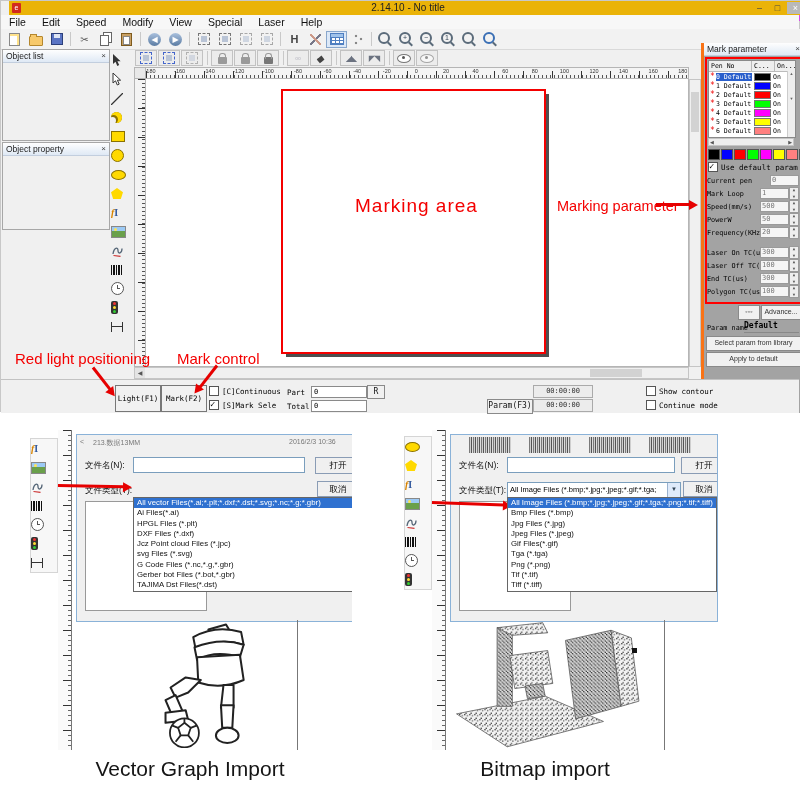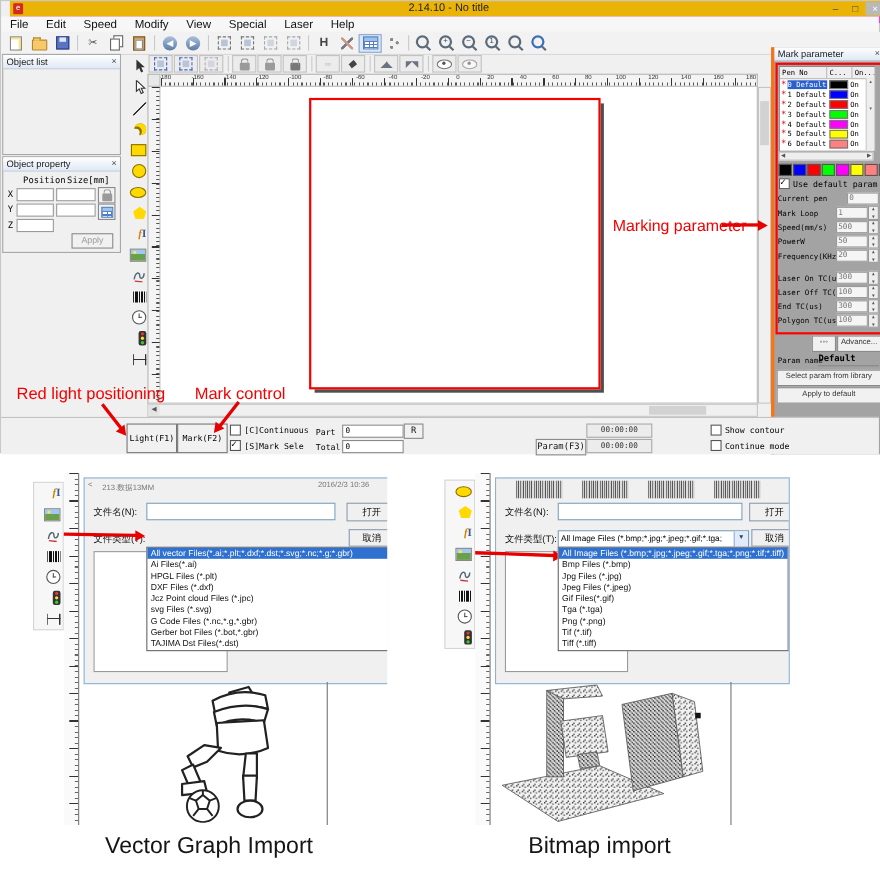--- a/index.html
+++ b/index.html
@@ -74,21 +74,21 @@
   .ol-col{flex:1;border:1px solid;border-color:#fff #8a8a8a #8a8a8a #fff;font-size:8.5px;line-height:11px;padding-left:3px;font-weight:bold}
   .ol-body{background:#fff;border:1px solid #8a8a8a;border-top:none;height:60px}
   .op-lbl{position:absolute;font-size:8px}
   .op-in{position:absolute;height:10px;background:#fff;border:1px solid #9a9a9a}
   .sqbtn{position:absolute;width:14px;height:13px;background:#f1f1f1;border:1px solid #8a8a8a;display:flex;align-items:center;justify-content:center}
   .btn{background:#f1f1f1;border:1px solid #8a8a8a;font-size:8px;text-align:center;color:#111}
   .btn.disabled{color:#9a9a9a}
 
   
   #toolcol{position:absolute;left:110px;top:50px;width:23px}
-  .tc-btn{width:22px;height:19px;display:flex;align-items:center;justify-content:flex-end}
+  .tc-btn{width:22px;height:19px;display:flex;align-items:center;justify-content:flex-start}
   #edittb{position:absolute;left:134px;top:48px;height:18px;display:flex;align-items:center}
   .etb-btn{width:22px;height:16px;border:1px solid #c2c2c2;background:#ececec;margin-right:1px;display:flex;align-items:center;justify-content:center;box-sizing:border-box}
 
   
   #corner{position:absolute;left:133px;top:66px;width:12px;height:12px;background:#e8e8e8;border:1px solid #b5b5b5;box-sizing:border-box}
   #hruler{position:absolute;left:145px;top:66px;width:543px;height:12px;background:#f4f4f4;border:1px solid #b5b5b5;border-left:none;box-sizing:border-box;overflow:hidden}
   #hruler .minor{position:absolute;left:0;bottom:0;width:100%;height:3px;background:repeating-linear-gradient(90deg,#555 0 1px,transparent 1px 4px)}
   #hruler .major{position:absolute;left:0;bottom:0;width:100%;height:7px;background:repeating-linear-gradient(90deg,#333 0 1px,transparent 1px 29px)}
   .hr-num{position:absolute;top:0;font-size:5.5px;color:#333;transform:translateX(-50%)}
   #vruler{position:absolute;left:133px;top:78px;width:12px;height:288px;background:#f4f4f4;border:1px solid #b5b5b5;border-top:none;box-sizing:border-box}
@@ -317,39 +317,20 @@
         <span>Object list</span>
         <span class="panel-x">×</span>
       </div>
   </div>
 
   <div class="panel" style="left:1px;top:141px;width:106px;height:86px">
     <div class="panel-title">
         <span>Object property</span>
         <span class="panel-x">×</span>
       </div>
-    <div style="position:relative;height:70px">
-      <span class="op-lbl mono" style="left:18px;top:3px;position:absolute">Position</span>
-      <span class="op-lbl mono" style="left:58px;top:3px;position:absolute">Size[mm]</span>
-      <span class="op-lbl mono" style="left:4px;top:16px;position:absolute">X</span>
-      <span class="op-lbl mono" style="left:4px;top:30px;position:absolute">Y</span>
-      <span class="op-lbl mono" style="left:4px;top:44px;position:absolute">Z</span>
-      <div class="op-in" style="left:12px;top:15px;width:32px"></div>
-      <div class="op-in" style="left:48px;top:15px;width:34px"></div>
-      <div class="op-in" style="left:12px;top:29px;width:32px"></div>
-      <div class="op-in" style="left:48px;top:29px;width:34px"></div>
-      <div class="op-in" style="left:12px;top:43px;width:32px"></div>
-      <div class="sqbtn" style="left:86px;top:14px">
-          <span class="lockico"></span>
-        </div>
-      <div class="sqbtn" style="left:86px;top:29px">
-          <span class="grid" style="width:9px;height:8px"></span>
-        </div>
-      <div class="btn disabled" style="position:absolute;left:62px;top:56px;width:36px;height:12px;line-height:11px">Apply</div>
-    </div>
   </div>
 
   <div id="toolcol">
       <span class="tc-btn">
         <span class="tbi">
           <svg width="11" height="13" viewBox="0 0 11 13">
             <path d="M2 0 L2 10 L4.5 7.8 L6.3 12 L8.2 11.1 L6.4 7.2 L9.6 7.2 Z" fill="#333"></path>
           </svg>
         </span>
       </span>
@@ -533,20 +514,21 @@
   <div id="canvas"></div>
   <div id="vscroll">
     <div class="scr-thumb" style="left:1px;top:12px;width:8px;height:40px"></div>
   </div>
   <div id="hscroll">
     <div class="scr-arrow" style="left:0;top:0">◀</div>
     <div class="scr-thumb" style="left:455px;top:1px;width:52px;height:8px"></div>
   </div>
 
   <div id="markrect"></div>
+  <div class="note" id="note-area" style="left:354px;top:194px">Marking  area</div>
 
   <div id="mp">
     <div class="panel-title" style="border-bottom:1px solid #c2cede">
       <span>Mark parameter</span>
       <span class="panel-x">×</span>
     </div>
     <div id="mp-redbox"></div>
     <div id="penlist">
       <div class="pl-head mono">
         <span style="width:38px">Pen No</span>

